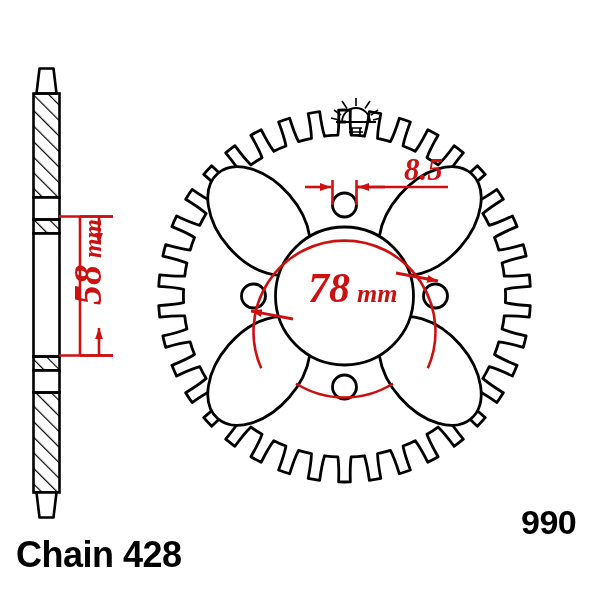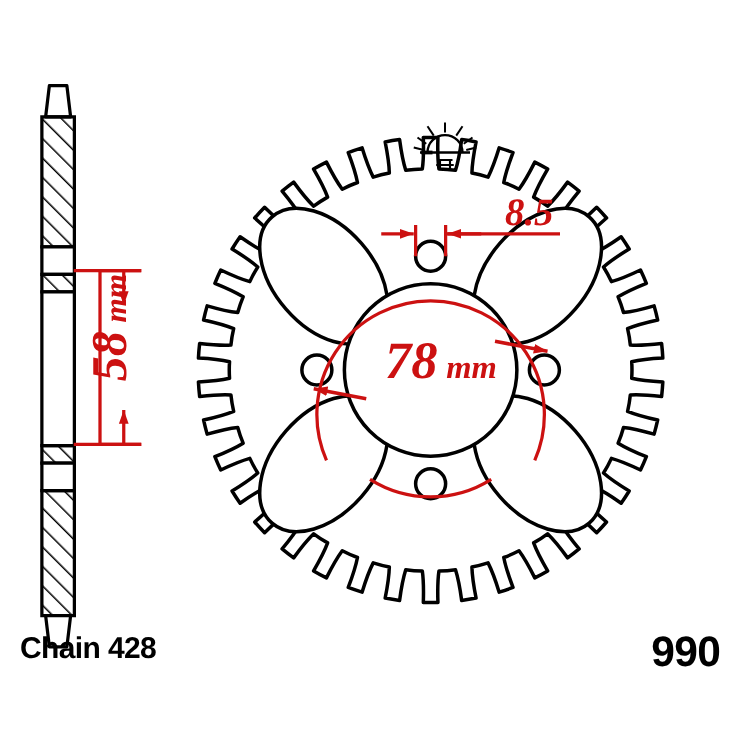--- a/index.html
+++ b/index.html
@@ -24,22 +24,22 @@
   .label-text {
     position: absolute;
     font-family: "Liberation Sans", sans-serif;
     font-weight: bold;
     color: #000000;
     white-space: nowrap;
     letter-spacing: -0.5px;
   }
   #chain-label {
     left: 16px;
-    top: 505px;
-    font-size: 24px;
+    top: 534px;
+    font-size: 36px;
   }
   #part-number-label {
     left: 521px;
     top: 503px;
     font-size: 34px;
   }
 </style>
 </head>
 <body>
 

